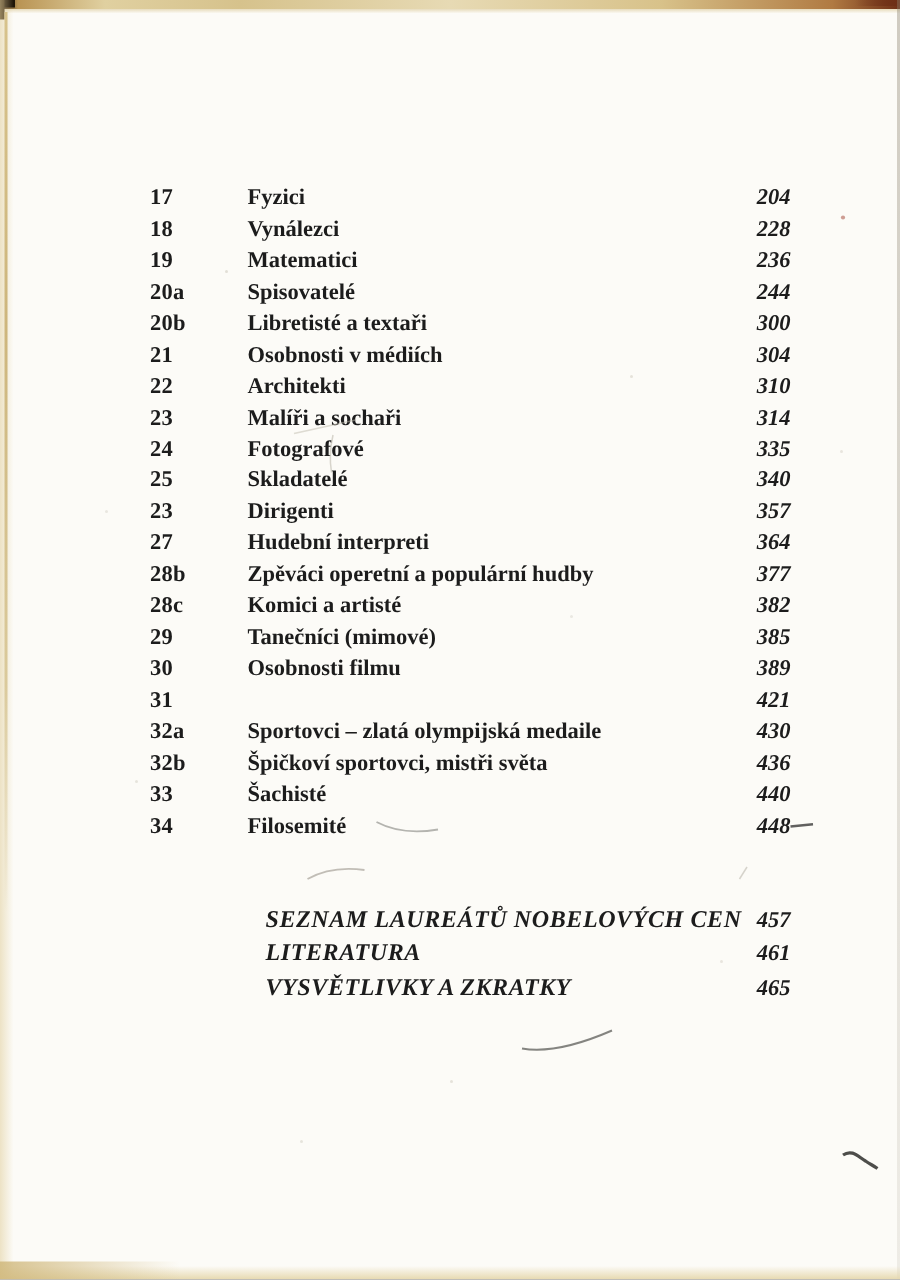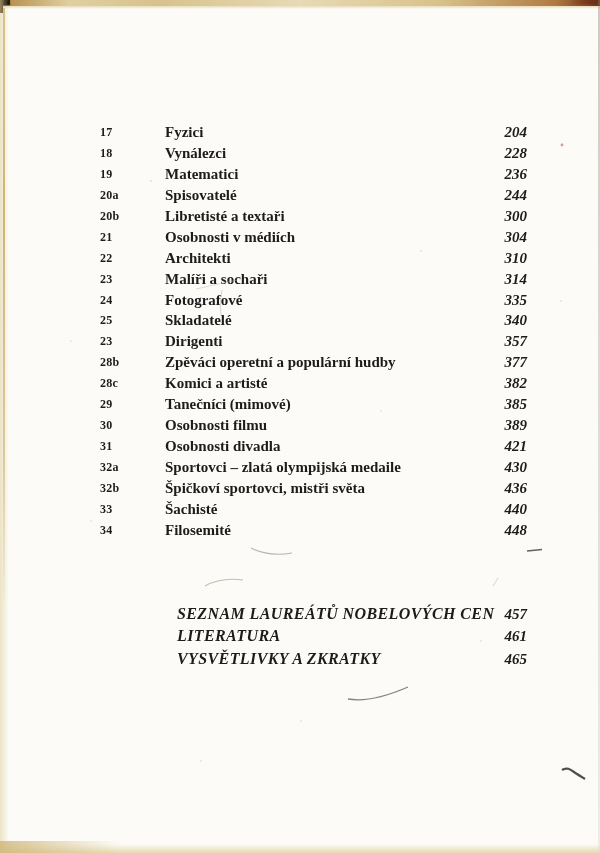--- a/index.html
+++ b/index.html
@@ -61,21 +61,21 @@
                 410px 120px 0 rgba(110,100,70,.14),
                 -80px 160px 0 rgba(110,100,70,.13),
                 230px 230px 0 rgba(110,100,70,.12);
   }
 
   
   .toc { position:absolute; top:122px; left:0; width:600px; }
   .toc .row { position:relative; height:20.95px; }
   .num {
     position:absolute; left:100px; line-height:21px;
-    font-weight:bold; font-size:12px; letter-spacing:.2px; white-space:nowrap;
+    font-weight:bold; font-size:15px; letter-spacing:.2px; white-space:nowrap;
   }
   .title {
     position:absolute; left:165px; line-height:21px;
     font-size:15px; white-space:nowrap;font-weight:bold;
   }
   .pg {
     position:absolute; right:73px; line-height:21px;
     font-style:italic; font-size:15px; white-space:nowrap;font-weight:bold;
   }
 
@@ -168,20 +168,25 @@
     <span class="title">Skladatelé</span>
     <span class="pg">340</span>
   </div>
 
   <div class="row">
     <span class="num">23</span>
     <span class="title">Dirigenti</span>
     <span class="pg">357</span>
   </div>
 
+  <div class="row">
+    <span class="num">27</span>
+    <span class="title">Hudební interpreti</span>
+    <span class="pg">364</span>
+  </div>
 
 
   <div class="row">
     <span class="num">28b</span>
     <span class="title">Zpěváci operetní a populární hudby</span>
     <span class="pg">377</span>
   </div>
 
   <div class="row">
     <span class="num">28c</span>
@@ -196,21 +201,20 @@
   </div>
 
   <div class="row">
     <span class="num">30</span>
     <span class="title">Osobnosti filmu</span>
     <span class="pg">389</span>
   </div>
 
   <div class="row">
     <span class="num">31</span>
-    <span class="title">Osobnosti divadla</span>
     <span class="pg">421</span>
   </div>
 
   <div class="row">
     <span class="num">32a</span>
     <span class="title">Sportovci – zlatá olympijská medaile</span>
     <span class="pg">430</span>
   </div>
 
   <div class="row">

